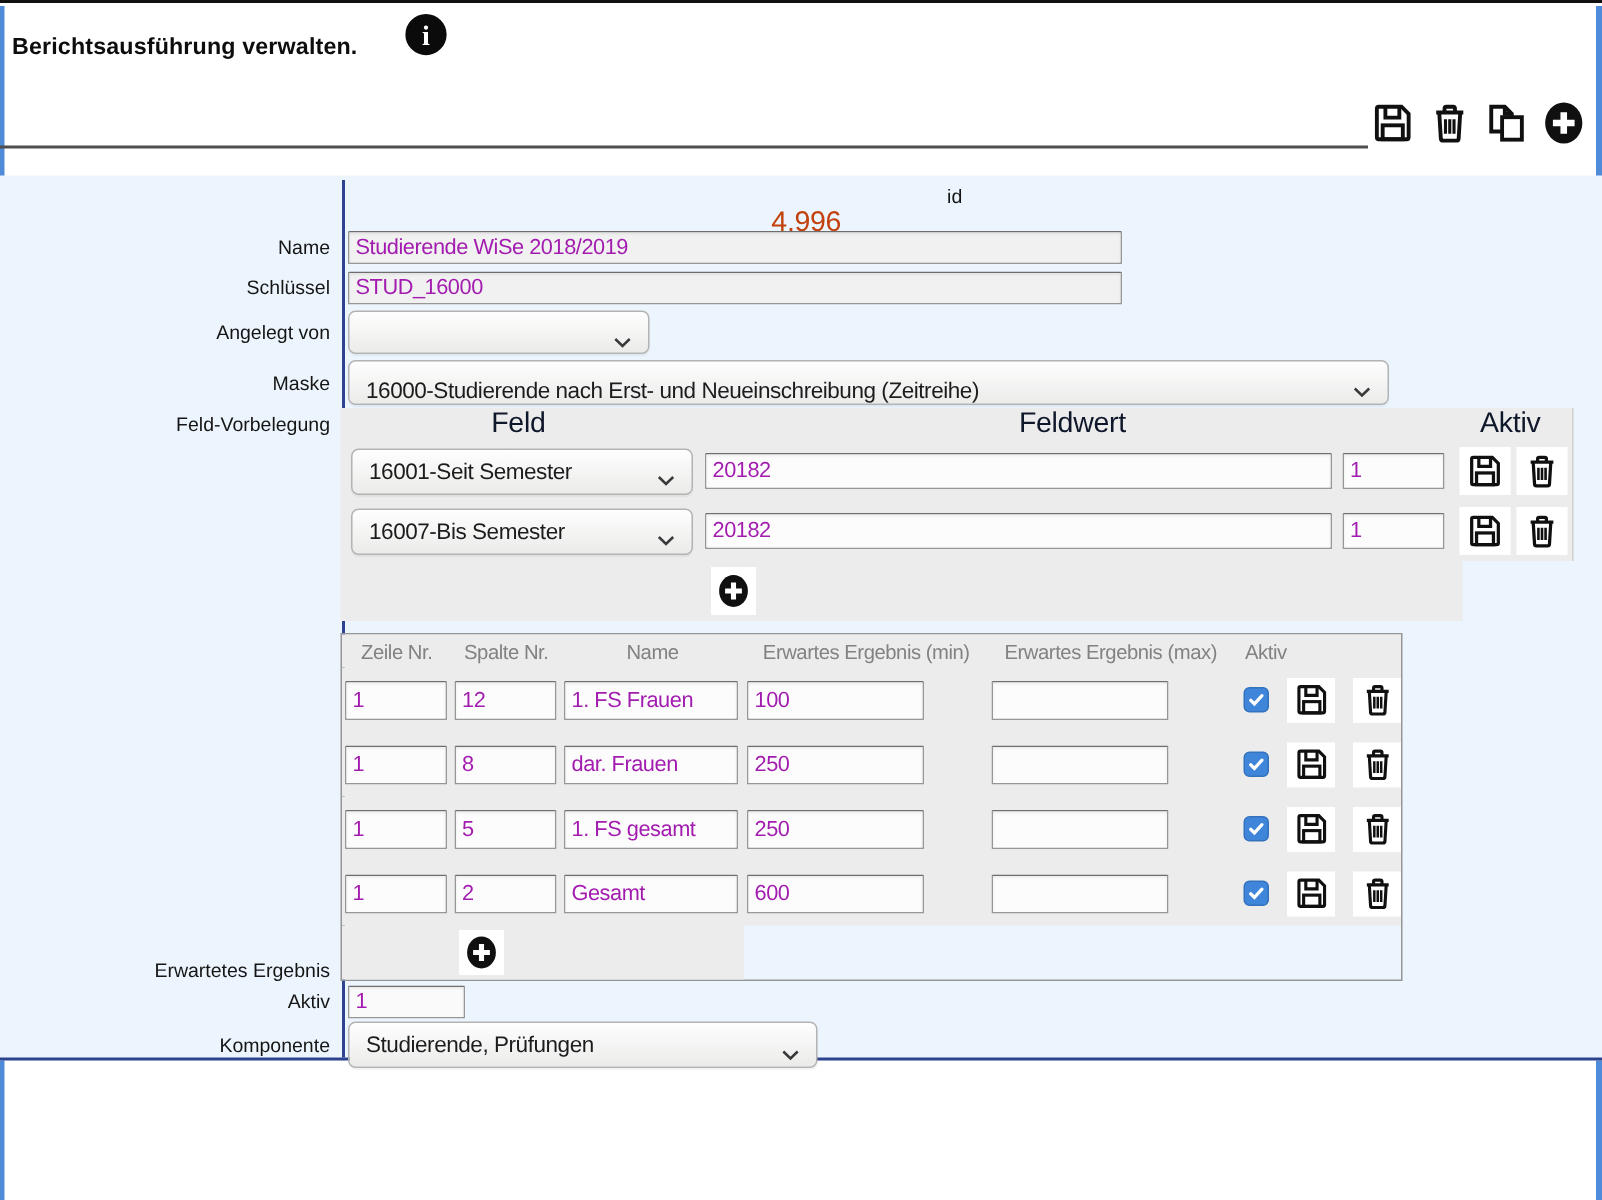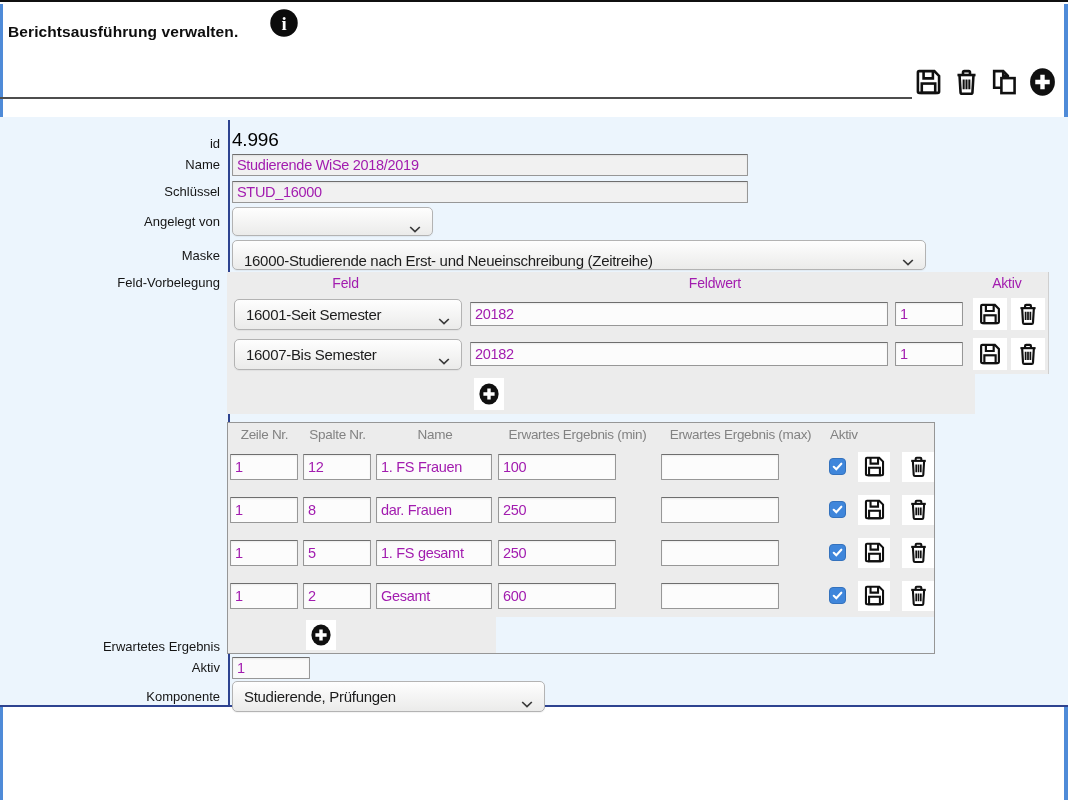--- a/index.html
+++ b/index.html
@@ -19,53 +19,53 @@
   .divider{position:absolute;left:0;top:95px;width:912px;height:2px;background:#4e4e4e;}
 
   .form-section{position:absolute;left:0;top:115px;right:0;height:590px;background:var(--section-bg,#ecf5fd);
                 border-bottom:2px solid var(--divider-navy,#2e4390);box-sizing:border-box;padding-top:6px;}
   .vline{position:absolute;left:228px;top:3px;bottom:0;width:2px;background:var(--divider-navy,#2e4390);}
 
   .frow{display:flex;align-items:center;position:relative;}
   .flabel{width:225px;flex:none;text-align:right;padding-right:5px;box-sizing:border-box;
           font-size:13px;color:#151515;}
   .fbody{padding-left:7px;display:flex;align-items:center;}
-  .r-id{height:28px;align-items:flex-end;}
+  .r-id{height:28px;align-items:center;flex-direction:column;}
   .r-name,.r-key{height:27px;}
   .r-angv{height:33px;}
   .r-maske{height:34px;}
   .r-fv{height:146px;align-items:flex-start;}
   .r-fv .flabel{padding-top:3px;}
   .r-er{height:236px;align-items:flex-end;}
   .r-er .flabel{padding-top:5px;}
   .r-er .fbody{padding-top:3px;}
   .r-aktiv{height:27px;}
   .r-komp{height:31px;}
 
-  .id-value{font-size:19px;color:#000000;letter-spacing:-0.2px;}
+  .id-value{font-size:19px;color:#c2410c;letter-spacing:-0.2px;}
 
   .inp{font-family:"Liberation Sans",sans-serif;font-size:14.5px;letter-spacing:-0.3px;color:#a21caf;
        background:#fafafa;border:1px solid #979797;border-top-color:#6e6e6e;border-radius:1px;
        height:22px;box-sizing:border-box;padding:0 4px;box-shadow:inset 0 1px 2px rgba(0,0,0,0.07);}
   .inp.gray{background:#f1f1f1;}
   .w516{width:516px;} .w78{width:78px;}
 
   .sel{position:relative;display:flex;align-items:center;box-sizing:border-box;cursor:pointer;
        background:linear-gradient(#fefefe,#ebebea);border:1px solid #b3b3b3;border-radius:5px;
        font-size:15px;letter-spacing:-0.3px;color:#1c1c1c;padding:0 26px 0 11px;box-shadow:0 1px 1px rgba(0,0,0,0.05);}
   .sel .chev{position:absolute;right:11px;top:50%;margin-top:-3px;width:12px;height:7px;}
   .sel-angv{width:201px;height:29px;}
   .sel-maske{width:694px;height:30px;align-items:flex-end;}
   .sel-komp{width:313px;height:31px;}
   .sel-fv{width:228px;height:31px;flex:none;}
 
   
   .fv-table{width:822px;}
   .fv-head{height:22px;background:var(--table-bg,#ececec);display:flex;align-items:center;
-           color:#a21caf;font-size:14px;letter-spacing:-0.2px;border-right:1px solid #cfcfcf;box-sizing:border-box;gap:44px;}
+           color:#0f172a;font-size:19px;letter-spacing:-0.2px;border-right:1px solid #cfcfcf;box-sizing:border-box;gap:44px;}
   .fv-head .hc1{width:242px;text-align:center;}
   .fv-head .hc2{width:422px;text-align:center;}
   .fv-head .hc3{width:84px;text-align:center;}
   .fv-row{height:40px;background:var(--table-bg,#ececec);display:flex;align-items:center;
           padding-left:7px;box-sizing:border-box;border-right:1px solid #cfcfcf;}
   .fv-row .inp{height:24px;background:#fcfcfc;}
   .fv-wert{width:418px;margin-left:8px;}
   .fv-aktiv{width:68px;margin-left:7px;}
   .fv-foot{height:44px;}
   .fv-foot-cell{width:748px;height:40px;background:var(--table-bg,#ececec);display:flex;align-items:center;}

